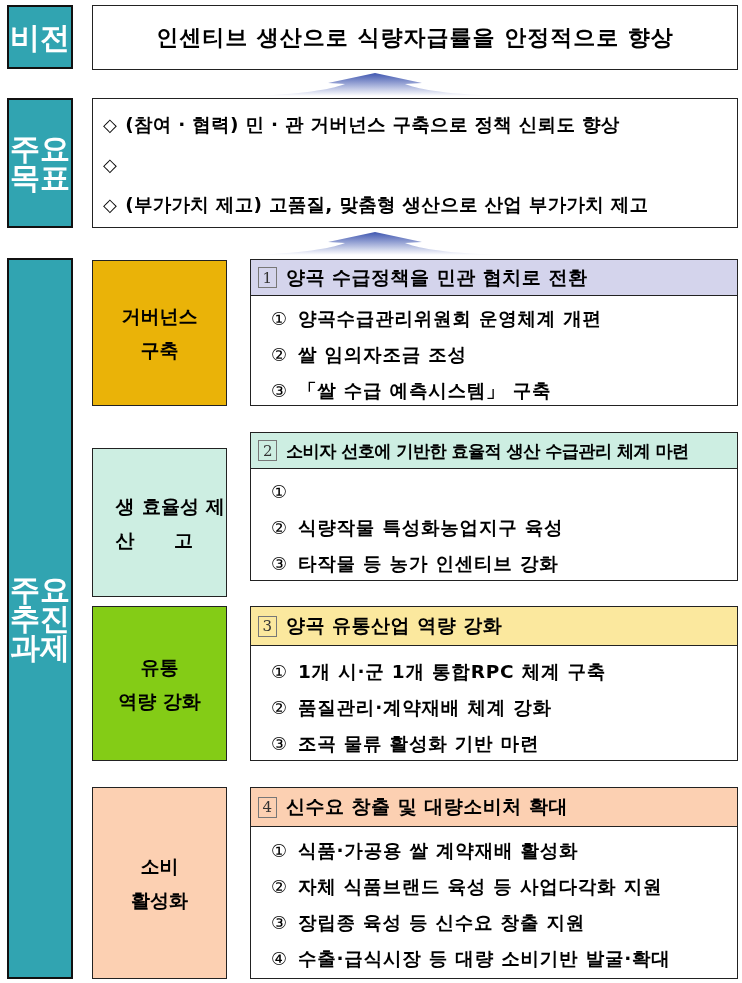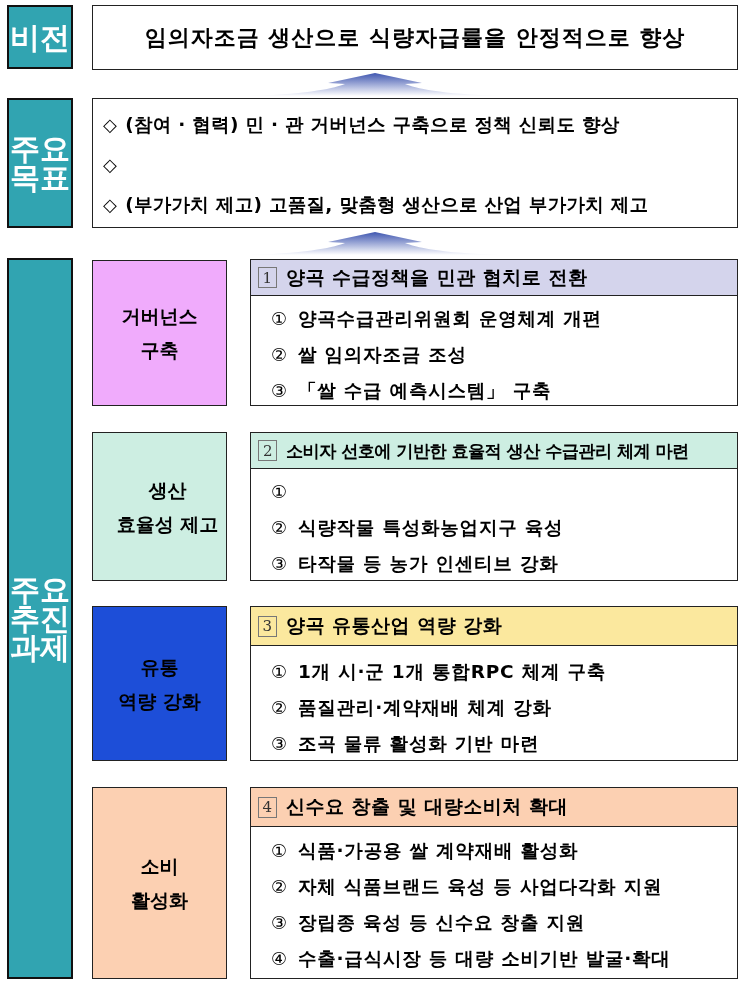--- a/index.html
+++ b/index.html
@@ -31,21 +31,21 @@
   .item .circ { font-weight: normal; margin-right: 10px; font-size: 18px; }
   .arrow { position: absolute; }
 </style>
 </head>
 <body>
 
 <div class="abs tag" style="left:7px;top:5px;width:66px;height:64px;">
   <span>비전</span>
 </div>
 <div class="abs frame" style="left:92px;top:5px;width:646px;height:65px;">
-  <div class="vision-text">임의자조금 생산으로 식량자급률을 안정적으로 향상</div>
+  <div class="vision-text">인센티브 생산으로 식량자급률을 안정적으로 향상</div>
 </div>
 
 <svg class="arrow" style="left:250px;top:70px;" width="250" height="28" viewBox="0 0 250 28">
   <defs>
     <linearGradient id="ag1" x1="0" y1="0" x2="0" y2="1">
       <stop offset="0" stop-color="#3f56b0"></stop>
       <stop offset="1" stop-color="#ffffff"></stop>
     </linearGradient>
   </defs>
   <path d="M0 26 C60 24 85 18 95 14 L78 13 L125 3 L172 13 L155 14 C165 18 190 24 250 26 Z" fill="url(#ag1)"></path>
@@ -78,21 +78,21 @@
   </defs>
   <path d="M0 26 C60 24 85 18 95 14 L78 13 L125 3 L172 13 L155 14 C165 18 190 24 250 26 Z" fill="url(#ag2)"></path>
 </svg>
 
 <div class="abs tag" style="left:7px;top:258px;width:66px;height:721px;flex-direction:column;">
   <span>주요</span>
   <span>추진</span>
   <span>과제</span>
 </div>
 
-<div class="abs cat" style="left:92px;top:260px;width:135px;height:146px;background:#f0abfc;flex-direction:column;">
+<div class="abs cat" style="left:92px;top:260px;width:135px;height:146px;background:#eab308;flex-direction:column;">
   <span>거버넌스</span>
   <span>구축</span>
 </div>
 <div class="abs detail" style="left:250px;top:259px;width:488px;height:147px;">
   <div class="detail-head" style="background:#d4d4ec;">
     <span class="num">1</span>
     <span>양곡 수급정책을 민관 협치로 전환</span>
   </div>
   <div class="detail-body">
     <div class="item">
@@ -103,21 +103,21 @@
         <span class="circ">②</span>
         <span>쌀 임의자조금 조성</span>
       </div>
     <div class="item">
         <span class="circ">③</span>
         <span>「쌀 수급 예측시스템」 구축</span>
       </div>
   </div>
 </div>
 
-<div class="abs cat" style="left:92px;top:432px;width:135px;height:149px;background:#cdeee2;flex-direction:column;padding-left:16px;">
+<div class="abs cat" style="left:92px;top:448px;width:135px;height:149px;background:#cdeee2;flex-direction:row;padding-left:16px;">
   <span>생산</span>
   <span>효율성 제고</span>
 </div>
 <div class="abs detail" style="left:250px;top:432px;width:488px;height:149px;">
   <div class="detail-head tight" style="background:#cdeee2;">
     <span class="num">2</span>
     <span>소비자 선호에 기반한 효율적 생산 수급관리 체계 마련</span>
   </div>
   <div class="detail-body">
     <div class="item">
@@ -127,21 +127,21 @@
         <span class="circ">②</span>
         <span>식량작물 특성화농업지구 육성</span>
       </div>
     <div class="item">
         <span class="circ">③</span>
         <span>타작물 등 농가 인센티브 강화</span>
       </div>
   </div>
 </div>
 
-<div class="abs cat" style="left:92px;top:606px;width:135px;height:155px;background:#1d4ed8;flex-direction:column;">
+<div class="abs cat" style="left:92px;top:606px;width:135px;height:155px;background:#84cc16;flex-direction:column;">
   <span>유통</span>
   <span>역량 강화</span>
 </div>
 <div class="abs detail" style="left:250px;top:606px;width:488px;height:155px;">
   <div class="detail-head" style="background:#fbe89e;height:39px;">
     <span class="num">3</span>
     <span>양곡 유통산업 역량 강화</span>
   </div>
   <div class="detail-body" style="padding-top:7px;">
     <div class="item">

